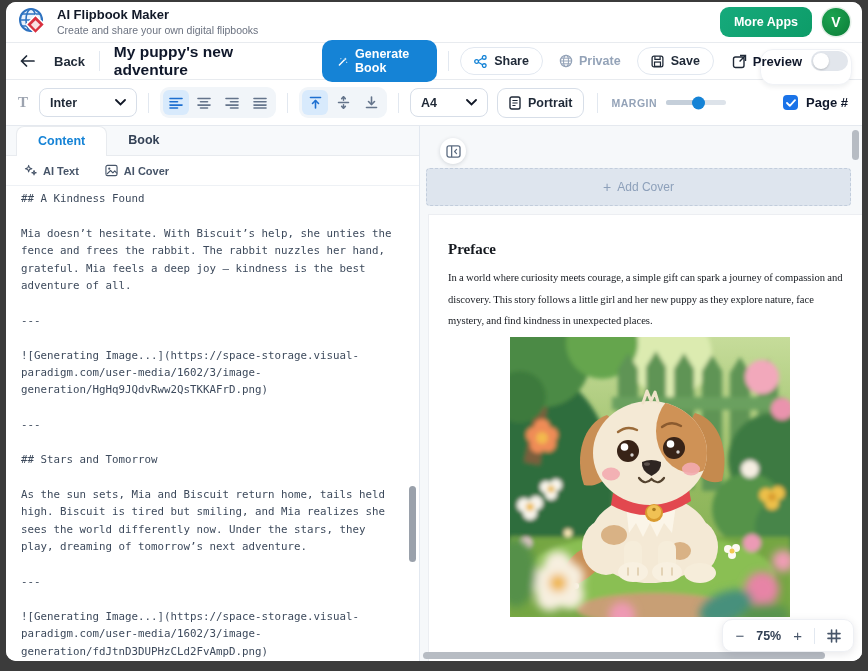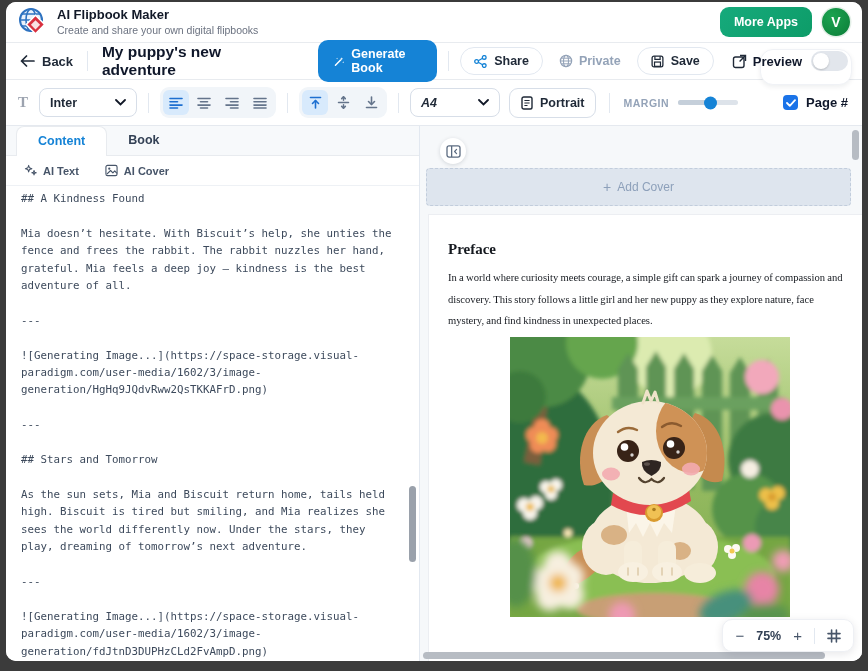--- a/index.html
+++ b/index.html
@@ -11,39 +11,39 @@
   .logo { width:30px; height:30px; margin-right:9px; flex:0 0 auto; }
   .app-titles { line-height:1.15; }
   .app-title { font-size:13px; font-weight:bold; color:#111827; }
   .app-subtitle { font-size:10.5px; color:#6b7280; margin-top:1px; }
   .header-right { margin-left:auto; display:flex; align-items:center; gap:10px; }
   .more-apps-btn { background:linear-gradient(135deg,#16aa7c,#0d9c68); color:#fff; font-size:12.5px; font-weight:bold; padding:8px 14px; border-radius:9px; cursor:pointer; }
   .avatar { width:28px; height:28px; border-radius:50%; background:radial-gradient(circle at 35% 30%, #1ba350, #0c7d38); color:#fff; font-weight:bold; font-size:14px; display:flex; align-items:center; justify-content:center; box-shadow:0 0 0 1.5px #e3efe7; }
 
   
   .doc-toolbar { height:37px; flex:0 0 37px; display:flex; align-items:center; padding:0 14px; border-bottom:1px solid #e8ebef; background:#fff; position:relative; z-index:5; }
-  .back-btn { display:flex; align-items:center; gap:7px; font-size:13px; font-weight:600; color:#1f2937; cursor:pointer; }
+  .back-btn { display:flex; align-items:center; gap:19px; font-size:13px; font-weight:600; color:#1f2937; cursor:pointer; }
   .vdiv { width:1px; height:20px; background:#e2e8f0; margin:0 14px; }
   .doc-title { font-size:15.5px; font-weight:bold; color:#0f172a; }
   .generate-btn { margin-left:58px; background:#1583d6; color:#fff; font-size:12.5px; font-weight:bold; padding:7px 16px; border-radius:10px; display:flex; align-items:center; gap:7px; cursor:pointer; }
   .pill-btn { display:flex; align-items:center; gap:7px; background:#fff; border:1px solid #e2e8f0; border-radius:16px; padding:6px 13px; font-size:12.5px; font-weight:600; color:#1f2937; cursor:pointer; }
   .ghost-btn { display:flex; align-items:flex-end; gap:6px; font-size:12.5px; font-weight:600; color:#94a3b8; cursor:pointer; }
   .preview-wrap { margin-left:auto; display:flex; align-items:center; gap:9px; position:relative; }
   .preview-card { position:absolute; right:-4px; top:-2px; width:92px; height:36px; background:#fff; border:1px solid #f0f2f6; border-radius:13px; box-shadow:0 2px 5px rgba(16,24,40,.07); z-index:-1; }
   .preview-label { font-size:13px; font-weight:600; color:#0f172a; }
   .toggle { width:37px; height:20px; border-radius:10px; background:#e2e6ec; position:relative; cursor:pointer; }
   .toggle .knob { position:absolute; left:2px; top:2px; width:16px; height:16px; border-radius:50%; background:#fff; box-shadow:0 1px 2px rgba(0,0,0,.18); }
   .ext-icon { margin:0 6px; cursor:pointer; display:flex; }
 
   
   .format-toolbar { height:46px; flex:0 0 46px; display:flex; align-items:center; padding:0 10px; border-bottom:1px solid #e5e9ef; background:#fff; gap:9px; }
   .ticon { color:#9ca3af; font-size:15px; font-weight:bold; padding:0 2px; font-family:"Liberation Serif",serif; }
   .select { display:flex; align-items:center; justify-content:space-between; border:1px solid #d7dee8; border-radius:8px; background:#fff; height:29px; padding:0 10px; font-size:12.5px; font-weight:600; color:#1f2937; cursor:pointer; }
   .select.font { width:98px; }
-  .select.size { width:90px;font-style:italic; }
+  .select.size { width:78px; }
   .btn-group { display:flex; gap:2px; background:#f1f5f9; border-radius:9px; padding:3px; }
   .tool-btn { width:26px; height:25px; border-radius:6px; display:flex; align-items:center; justify-content:center; cursor:pointer; color:#64748b; }
   .tool-btn.active { background:#d8eafc; color:#1d6fd0; }
   .portrait-btn { display:flex; align-items:center; gap:7px; border:1px solid #d7dee8; border-radius:9px; height:30px; padding:0 11px; font-size:12.5px; font-weight:600; color:#1f2937; background:#fff; cursor:pointer; }
   .margin-wrap { display:flex; align-items:center; gap:9px; }
   .margin-label { font-size:10.5px; font-weight:bold; letter-spacing:.5px; color:#94a3b8; }
   .slider { width:60px; height:5px; border-radius:3px; background:#dde3ea; position:relative; cursor:pointer; }
   .slider .fill { position:absolute; left:0; top:0; bottom:0; width:48%; background:#c5cfda; border-radius:3px; }
   .slider .knob { position:absolute; left:44%; top:50%; transform:translateY(-50%); width:13px; height:13px; border-radius:50%; background:#1583d6; }
   .pagenum-wrap { margin-left:auto; display:flex; align-items:center; gap:8px; padding-right:4px; cursor:pointer; }

